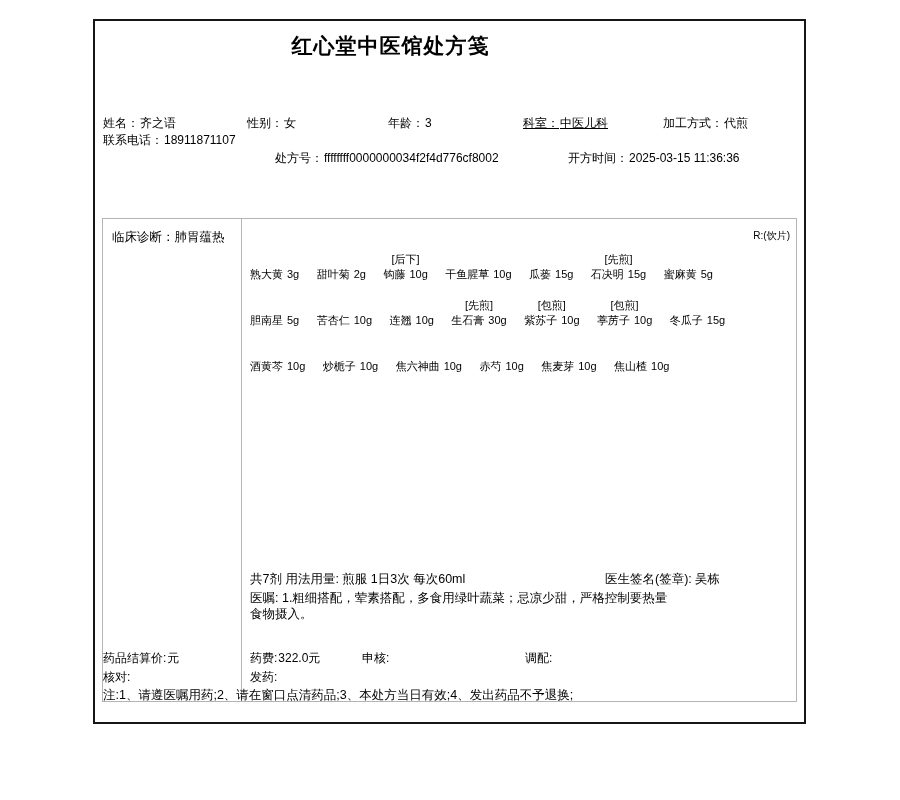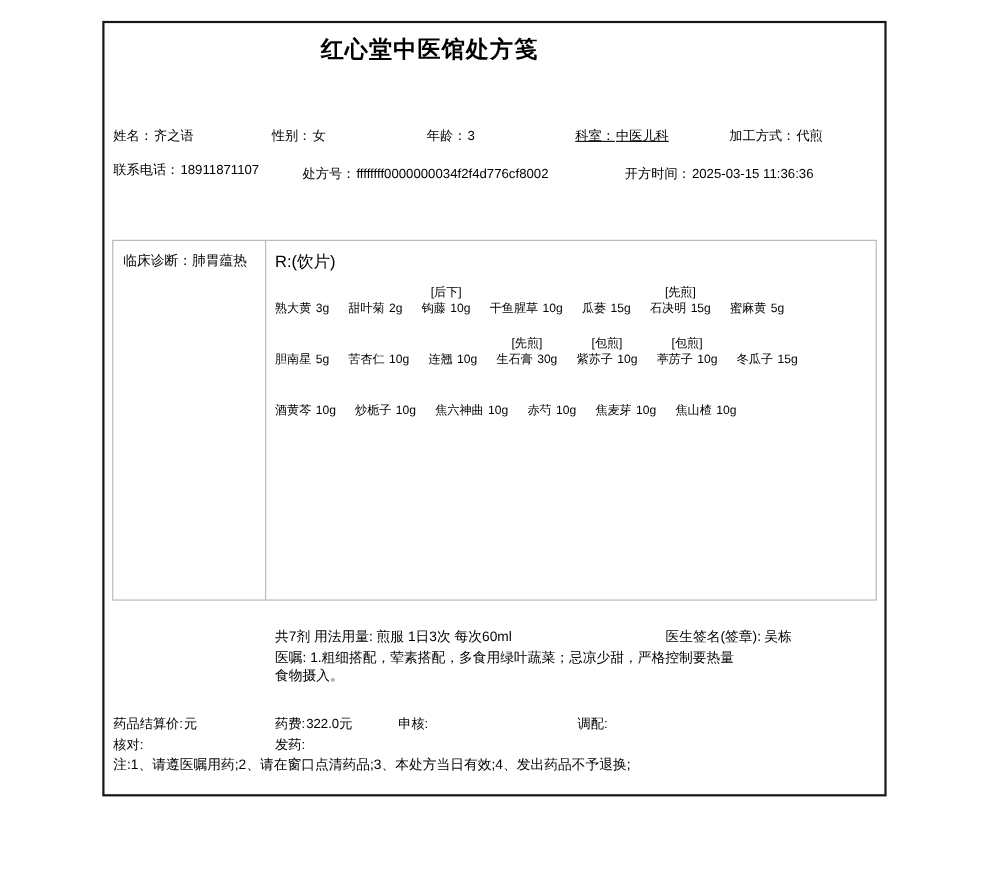--- a/index.html
+++ b/index.html
@@ -13,34 +13,34 @@
     border:2px solid #161616;
   }
   .doc-title {
     position:absolute; left:93px; top:35px; width:595px;
     text-align:center; font-size:21px; font-weight:bold; line-height:1;
     letter-spacing:1px;
   }
   .f { position:absolute; white-space:nowrap; font-size:12px; line-height:1.3; }
   .f .val { margin-left:1px; }
   .main-box {
-    position:absolute; left:102px; top:218px; width:695px; height:328px;
+    position:absolute; left:102px; top:218px; width:695px; height:484px;
     border:1px solid #b4b4b4;
     text-decoration:underline;
   }
   .diag-cell {
     position:absolute; left:0; top:0; bottom:0; width:139px;
     border-right:1px solid #b4b4b4; padding:10px 4px 0 9px;
     font-size:12.5px; line-height:1.3;
   }
   .rx-col {
     position:absolute; left:140px; right:0; top:0; bottom:0;
     padding:10px 6px 0 7px;
   }
-  .rx-header { font-size:15px; line-height:1.3; margin-bottom:11px; }
+  .rx-header { font-size:10px; line-height:1.3; margin-bottom:11px;text-align:right; }
   .med-line { margin-bottom:16px; white-space:nowrap; }
   .med-item { display:inline-block; margin-right:13px; text-align:center; vertical-align:bottom; }
   .med-note { display:block; font-size:11px; line-height:13px; height:13px; }
   .med-label { display:block; font-size:11px; line-height:17px; white-space:nowrap; }
   .med-label .dose { margin-left:4px; }
   .rx-footer { position:absolute; left:7px; right:6px; top:352px; font-size:12.5px; }
   .usage-row { position:relative; height:19px; line-height:1.3; }
   .doctor-sign { position:absolute; left:355px; top:0; white-space:nowrap; }
   .doctor-sign .val { margin-left:3px; }
   .advice { width:428px; line-height:16px; word-break:break-all; }
@@ -53,21 +53,21 @@
   <div class="outer-border"></div>
 
   <div class="doc-title">红心堂中医馆处方笺</div>
 
   <span class="f" style="left:103px; top:116px;"><span>姓名：</span><span class="val">齐之语</span></span>
   <span class="f" style="left:247px; top:116px;"><span>性别：</span><span class="val">女</span></span>
   <span class="f" style="left:388px; top:116px;"><span>年龄：</span><span class="val">3</span></span>
   <span class="f" style="left:523px; top:116px;text-decoration:underline;"><span>科室：</span><span class="val">中医儿科</span></span>
   <span class="f" style="left:663px; top:116px;"><span>加工方式：</span><span class="val">代煎</span></span>
 
-  <span class="f" style="left:103px; top:147px;"><span>联系电话：</span><span class="val">18911871107</span></span>
+  <span class="f" style="left:103px; top:133px;"><span>联系电话：</span><span class="val">18911871107</span></span>
   <span class="f" style="left:275px; top:151px;"><span>处方号：</span><span class="val">ffffffff0000000034f2f4d776cf8002</span></span>
   <span class="f" style="left:568px; top:151px;"><span>开方时间：</span><span class="val">2025-03-15 11:36:36</span></span>
 
   <div class="main-box">
     <div class="diag-cell">
       <span>临床诊断：</span><span>肺胃蕴热</span>
     </div>
 
     <div class="rx-col">
       <div class="rx-header">R:(饮片)</div>

